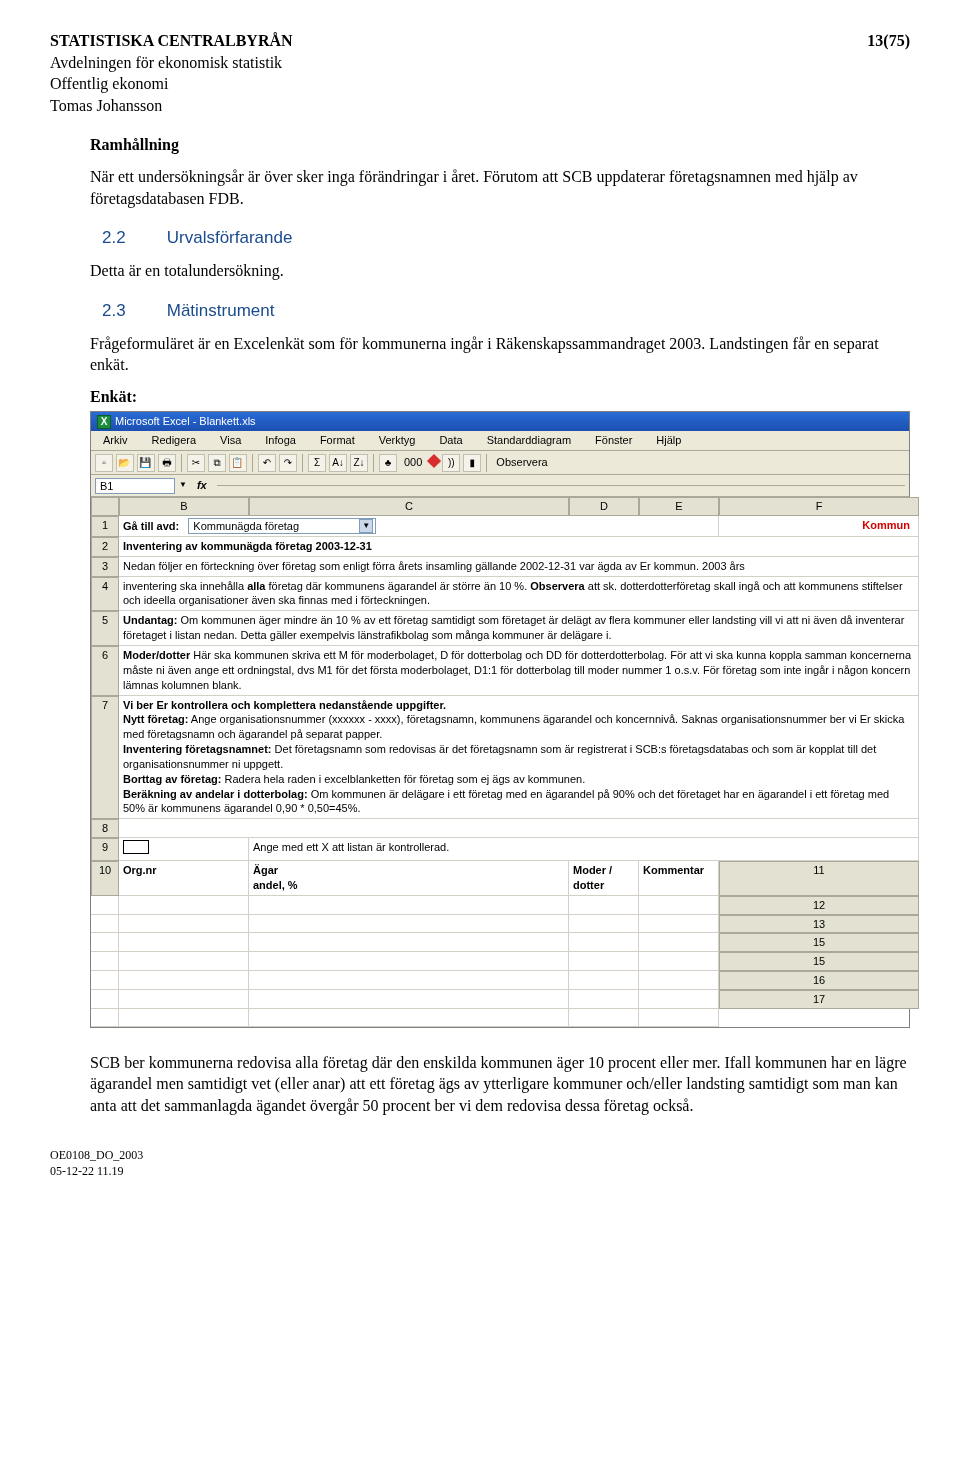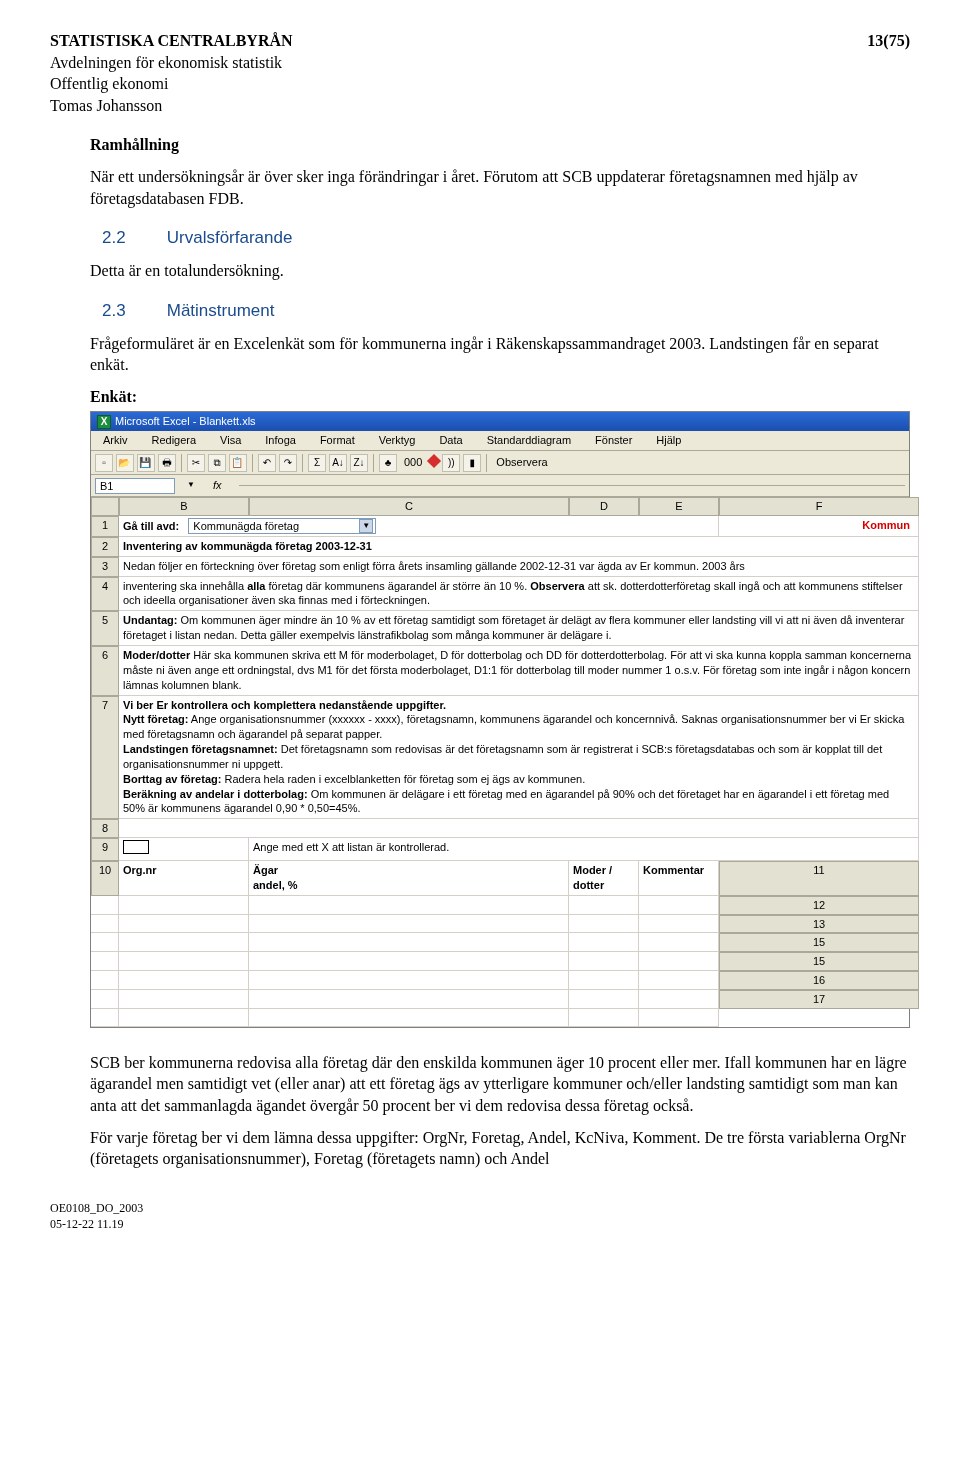--- a/index.html
+++ b/index.html
@@ -83,28 +83,28 @@
   .diamond {
     width: 10px; height: 10px; transform: rotate(45deg);
     display: inline-block;
   }
   .namebox-row {
     display: flex;
     align-items: center;
     background: #ece9d8;
     border-bottom: 1px solid #aca899;
     padding: 2px 4px;
-    gap: 12px;
+    gap: 4px;
     height: 22px;
   }
   .namebox {
     width: 80px; height: 16px; background: #fff; border: 1px solid #7f9db9;
     padding: 0 4px; font-size: 11px;
   }
-  .fx { font-style: italic; font-weight: normal; padding: 0 6px; }
+  .fx { font-style: italic; font-weight: bold; padding: 0 6px; }
   .fxrule { flex: 1; height: 1px; background: #aca899; }
 
   .sheet {
     display: grid;
     grid-template-columns: 28px 130px 320px 70px 80px 200px;
     background: #fff;
   }
   .colhead, .rowhead {
     background: #e3e1d1;
     border: 1px solid #aca899;
@@ -270,21 +270,21 @@
 
         <div class="rownum">6</div>
         <div class="cell span-all">
           <strong>Moder/dotter</strong><span> Här ska kommunen skriva ett M för moderbolaget, D för dotterbolag och DD för dotterdotterbolag. För att vi ska kunna koppla samman koncernerna måste ni även ange ett ordningstal, dvs M1 för det första moderbolaget, D1:1 för dotterbolag till moder nummer 1 o.s.v. För företag som inte ingår i någon koncern lämnas kolumnen blank.</span>
         </div>
 
         <div class="rownum">7</div>
         <div class="cell span-all">
           <strong>Vi ber Er kontrollera och komplettera nedanstående uppgifter.</strong><br>
           <strong>Nytt företag:</strong><span> Ange organisationsnummer (xxxxxx - xxxx), företagsnamn, kommunens ägarandel och koncernnivå. Saknas organisationsnummer ber vi Er skicka med företagsnamn och ägarandel på separat papper.</span><br>
-          <strong>Landstingen företagsnamnet:</strong><span> Det företagsnamn som redovisas är det företagsnamn som är registrerat i SCB:s företagsdatabas och som är kopplat till det organisationsnummer ni uppgett.</span><br>
+          <strong>Inventering företagsnamnet:</strong><span> Det företagsnamn som redovisas är det företagsnamn som är registrerat i SCB:s företagsdatabas och som är kopplat till det organisationsnummer ni uppgett.</span><br>
           <strong>Borttag av företag:</strong><span> Radera hela raden i excelblanketten för företag som ej ägs av kommunen.</span><br>
           <strong>Beräkning av andelar i dotterbolag:</strong><span> Om kommunen är delägare i ett företag med en ägarandel på 90% och det företaget har en ägarandel i ett företag med 50% är kommunens ägarandel 0,90 * 0,50=45%.</span>
         </div>
 
         <div class="rownum">8</div>
         <div class="cell span-all"></div>
 
         <div class="rownum">9</div>
         <div class="cell"><span class="checkbox-box"></span></div>
         <div class="cell" style="grid-column:3/7">Ange med ett X att listan är kontrollerad.</div>
@@ -334,20 +334,19 @@
         <div class="rownum">17</div>
           <div class="cell"></div>
           <div class="cell"></div>
           <div class="cell"></div>
           <div class="cell"></div>
           <div class="cell"></div>
       </div>
     </div>
 
     <div class="para" style="margin-top:24px">SCB ber kommunerna redovisa alla företag där den enskilda kommunen äger 10 procent eller mer. Ifall kommunen har en lägre ägarandel men samtidigt vet (eller anar) att ett företag ägs av ytterligare kommuner och/eller landsting samtidigt som man kan anta att det sammanlagda ägandet övergår 50 procent ber vi dem redovisa dessa företag också.</div>
-    <div class="para">För varje företag ber vi dem lämna dessa uppgifter: OrgNr, Foretag, Andel, KcNiva, Komment. De tre första variablerna OrgNr (företagets organisationsnummer), Foretag (företagets namn) och Andel</div>
   </div>
 
   <div class="footer">
     <div>OE0108_DO_2003</div>
     <div>05-12-22 11.19</div>
   </div>
 </div>
 
 </body></html>

